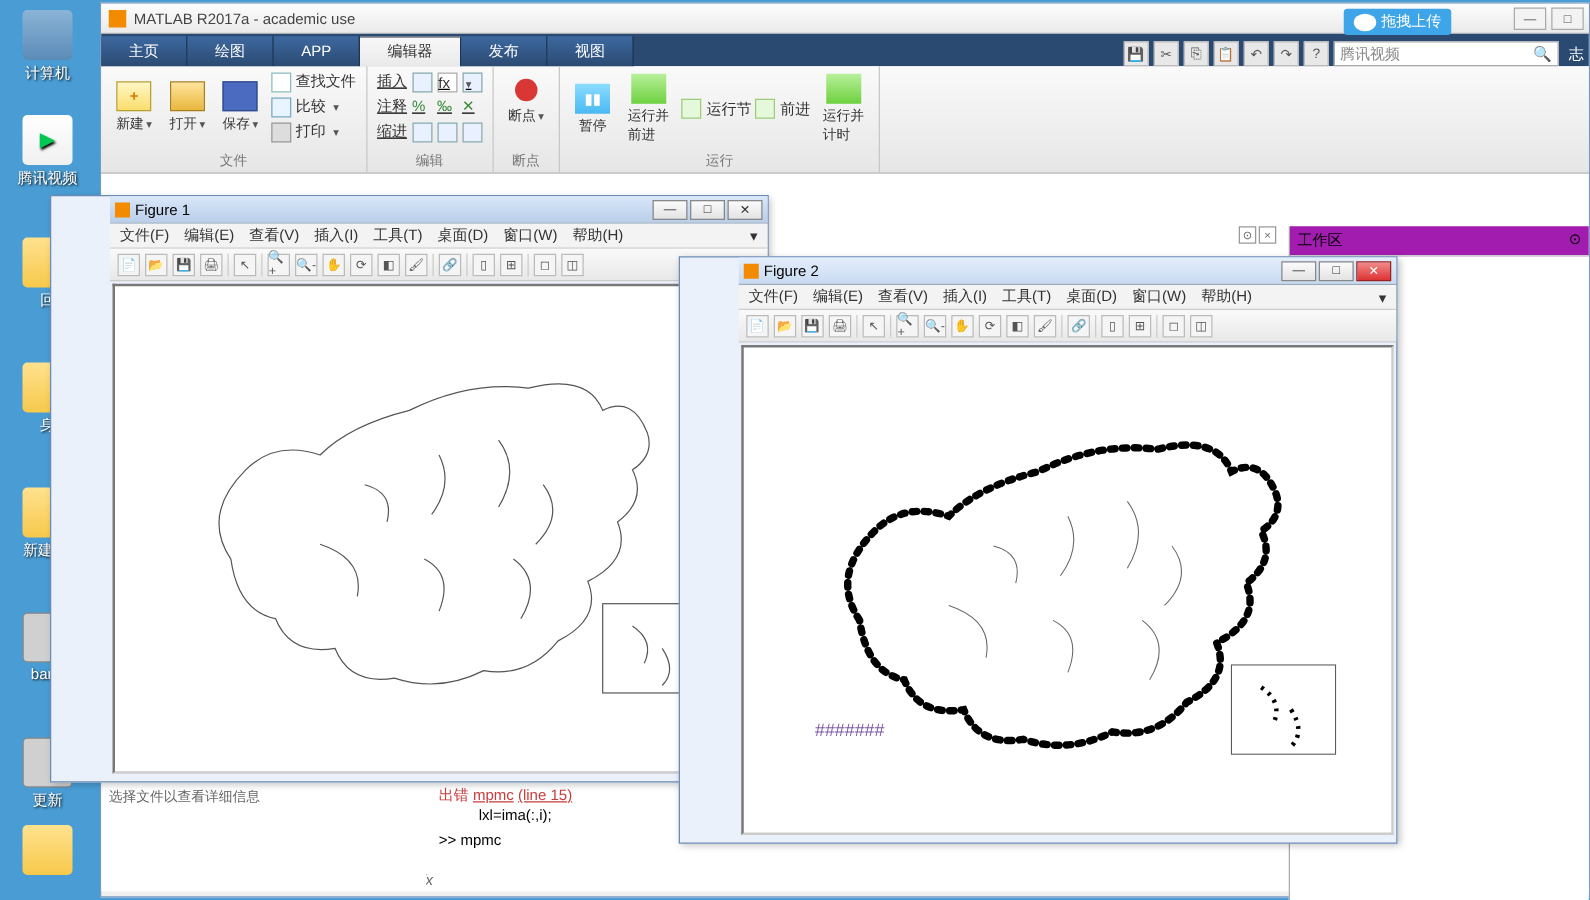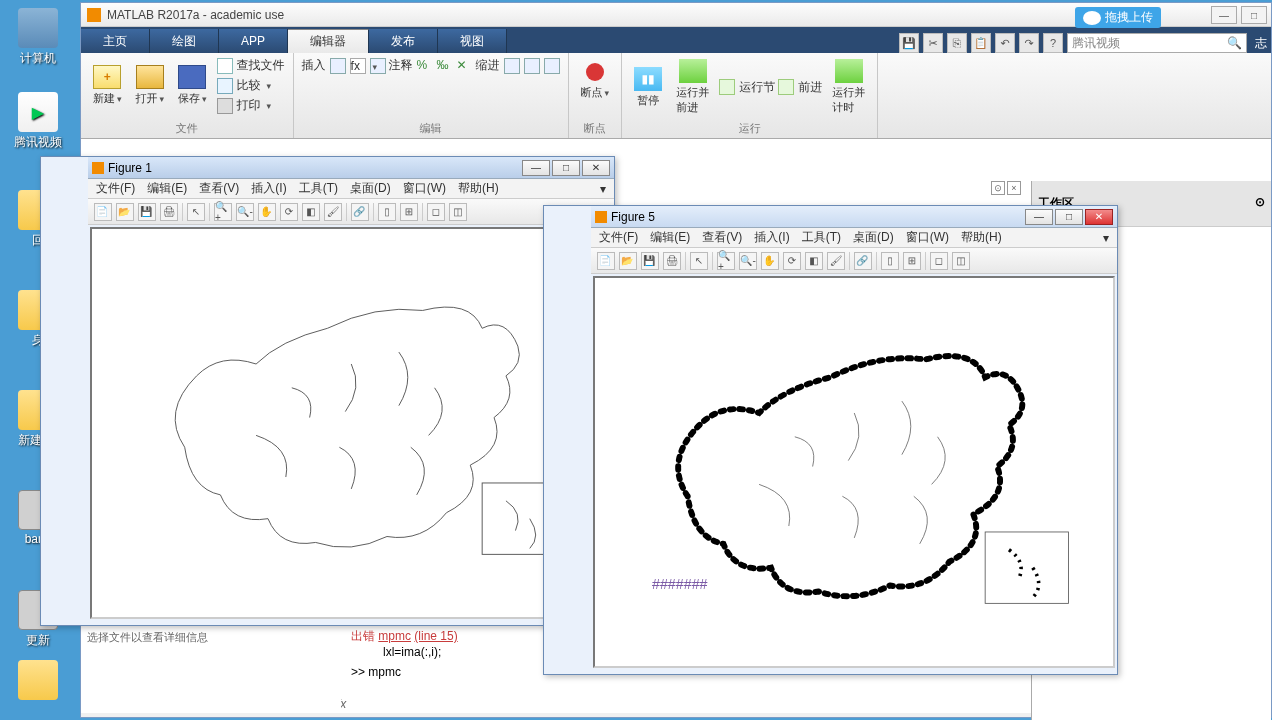--- a/index.html
+++ b/index.html
@@ -54,21 +54,21 @@
 .ic-findnav { background:#fff; border:1px solid #8bb; }
 .ic-insert { background:#e9f0ff; border:1px solid #8aa; }
 .ic-fx { background:#fff; border:1px solid #aaa; }
 .ic-break { background:#d93636; border-radius:50%; }
 .ic-pause { background:linear-gradient(#8cdcff,#49b9f2); }
 .ic-run { background:linear-gradient(#b8f09a,#6dd13f); }
 .ic-green { background:#e6f8dc; border:1px solid #9dcc7c; }
 
 .body-area { position: relative; height: calc(100% - 140px); background:#fff; }
 .workspace-panel { position:absolute; right:0; top:42px; width:240px; height:100%; border-left:1px solid #aaa; background:#fff; }
-.workspace-header { background:#e5e5e5; padding:14px 6px; display:flex; justify-content:space-between; border-bottom:1px solid #ccc;font-weight:bold; }
+.workspace-header { background:#a21caf; padding:3px 6px; display:flex; justify-content:space-between; border-bottom:1px solid #ccc; }
 .workspace-row { padding:2px 8px; color:#555; }
 
 .panel-controls { display:flex; gap:2px; }
 .panel-controls span { width:14px; height:14px; border:1px solid #999; display:inline-flex; align-items:center; justify-content:center; font-size:9px; background:#fff; color:#666; }
 
 .commandwin { position:absolute; left:260px; right:250px; bottom:0; height:90px; background:#fff; border-top:1px solid #aaa; padding:4px 10px; font-family:Consolas,monospace; font-size:12px; overflow:hidden; }
 .commandwin .err { color:#c83c3c; }
 .commandwin .link { text-decoration:underline; }
 .details { position:absolute; left:6px; bottom:68px; color:#666; font-size:11px; }
 
@@ -193,21 +193,21 @@
               <span class="sicon ic-print"></span>
               <span>打印</span>
             </div>
         </div>
       </div>
       <div class="grouplabel">文件</div>
     </div>
 
 
     <div class="ribbon-group">
-      <div style="display:flex; flex-direction:row; gap:3px;">
+      <div style="display:flex; flex-direction:column; gap:3px;text-decoration:underline;">
         <div class="ribbon-small">
             <span>插入</span>
             <span class="sicon ic-insert"></span>
             <span class="sicon ic-fx">fx</span>
             <span class="sicon ic-insert dropdown-arrow"></span>
           </div>
         <div class="ribbon-small">
             <span>注释</span>
             <span class="sicon" style="color:#3a8a3a">%</span>
             <span class="sicon" style="color:#3a8a3a">‰</span>
@@ -339,21 +339,21 @@
              M120,160 Q150,170 145,195 M190,170 Q210,180 200,205 M250,170 Q270,185 255,210" fill="none" stroke="#555" stroke-width="0.8"></path>
       <rect x="310" y="200" width="70" height="60" fill="none" stroke="#555" stroke-width="0.8"></rect>
       <path d="M330,215 Q345,225 338,240 M350,230 Q360,245 350,255" fill="none" stroke="#555" stroke-width="0.8"></path>
     </svg>
   </div>
 </div>
 
 <div class="figwin fig2" style="left:543px; top:205px; width:575px; height:470px;">
   <div class="fig-titlebar">
     <span class="mlogo"></span>
-    <span>Figure 5</span>
+    <span>Figure 2</span>
     <div class="fig-ctrl">
       <span>—</span>
       <span>□</span>
       <span class="close">✕</span>
     </div>
   </div>
   <div class="fig-menubar">
     <span>文件(F)</span>
     <span>编辑(E)</span>
     <span>查看(V)</span>

